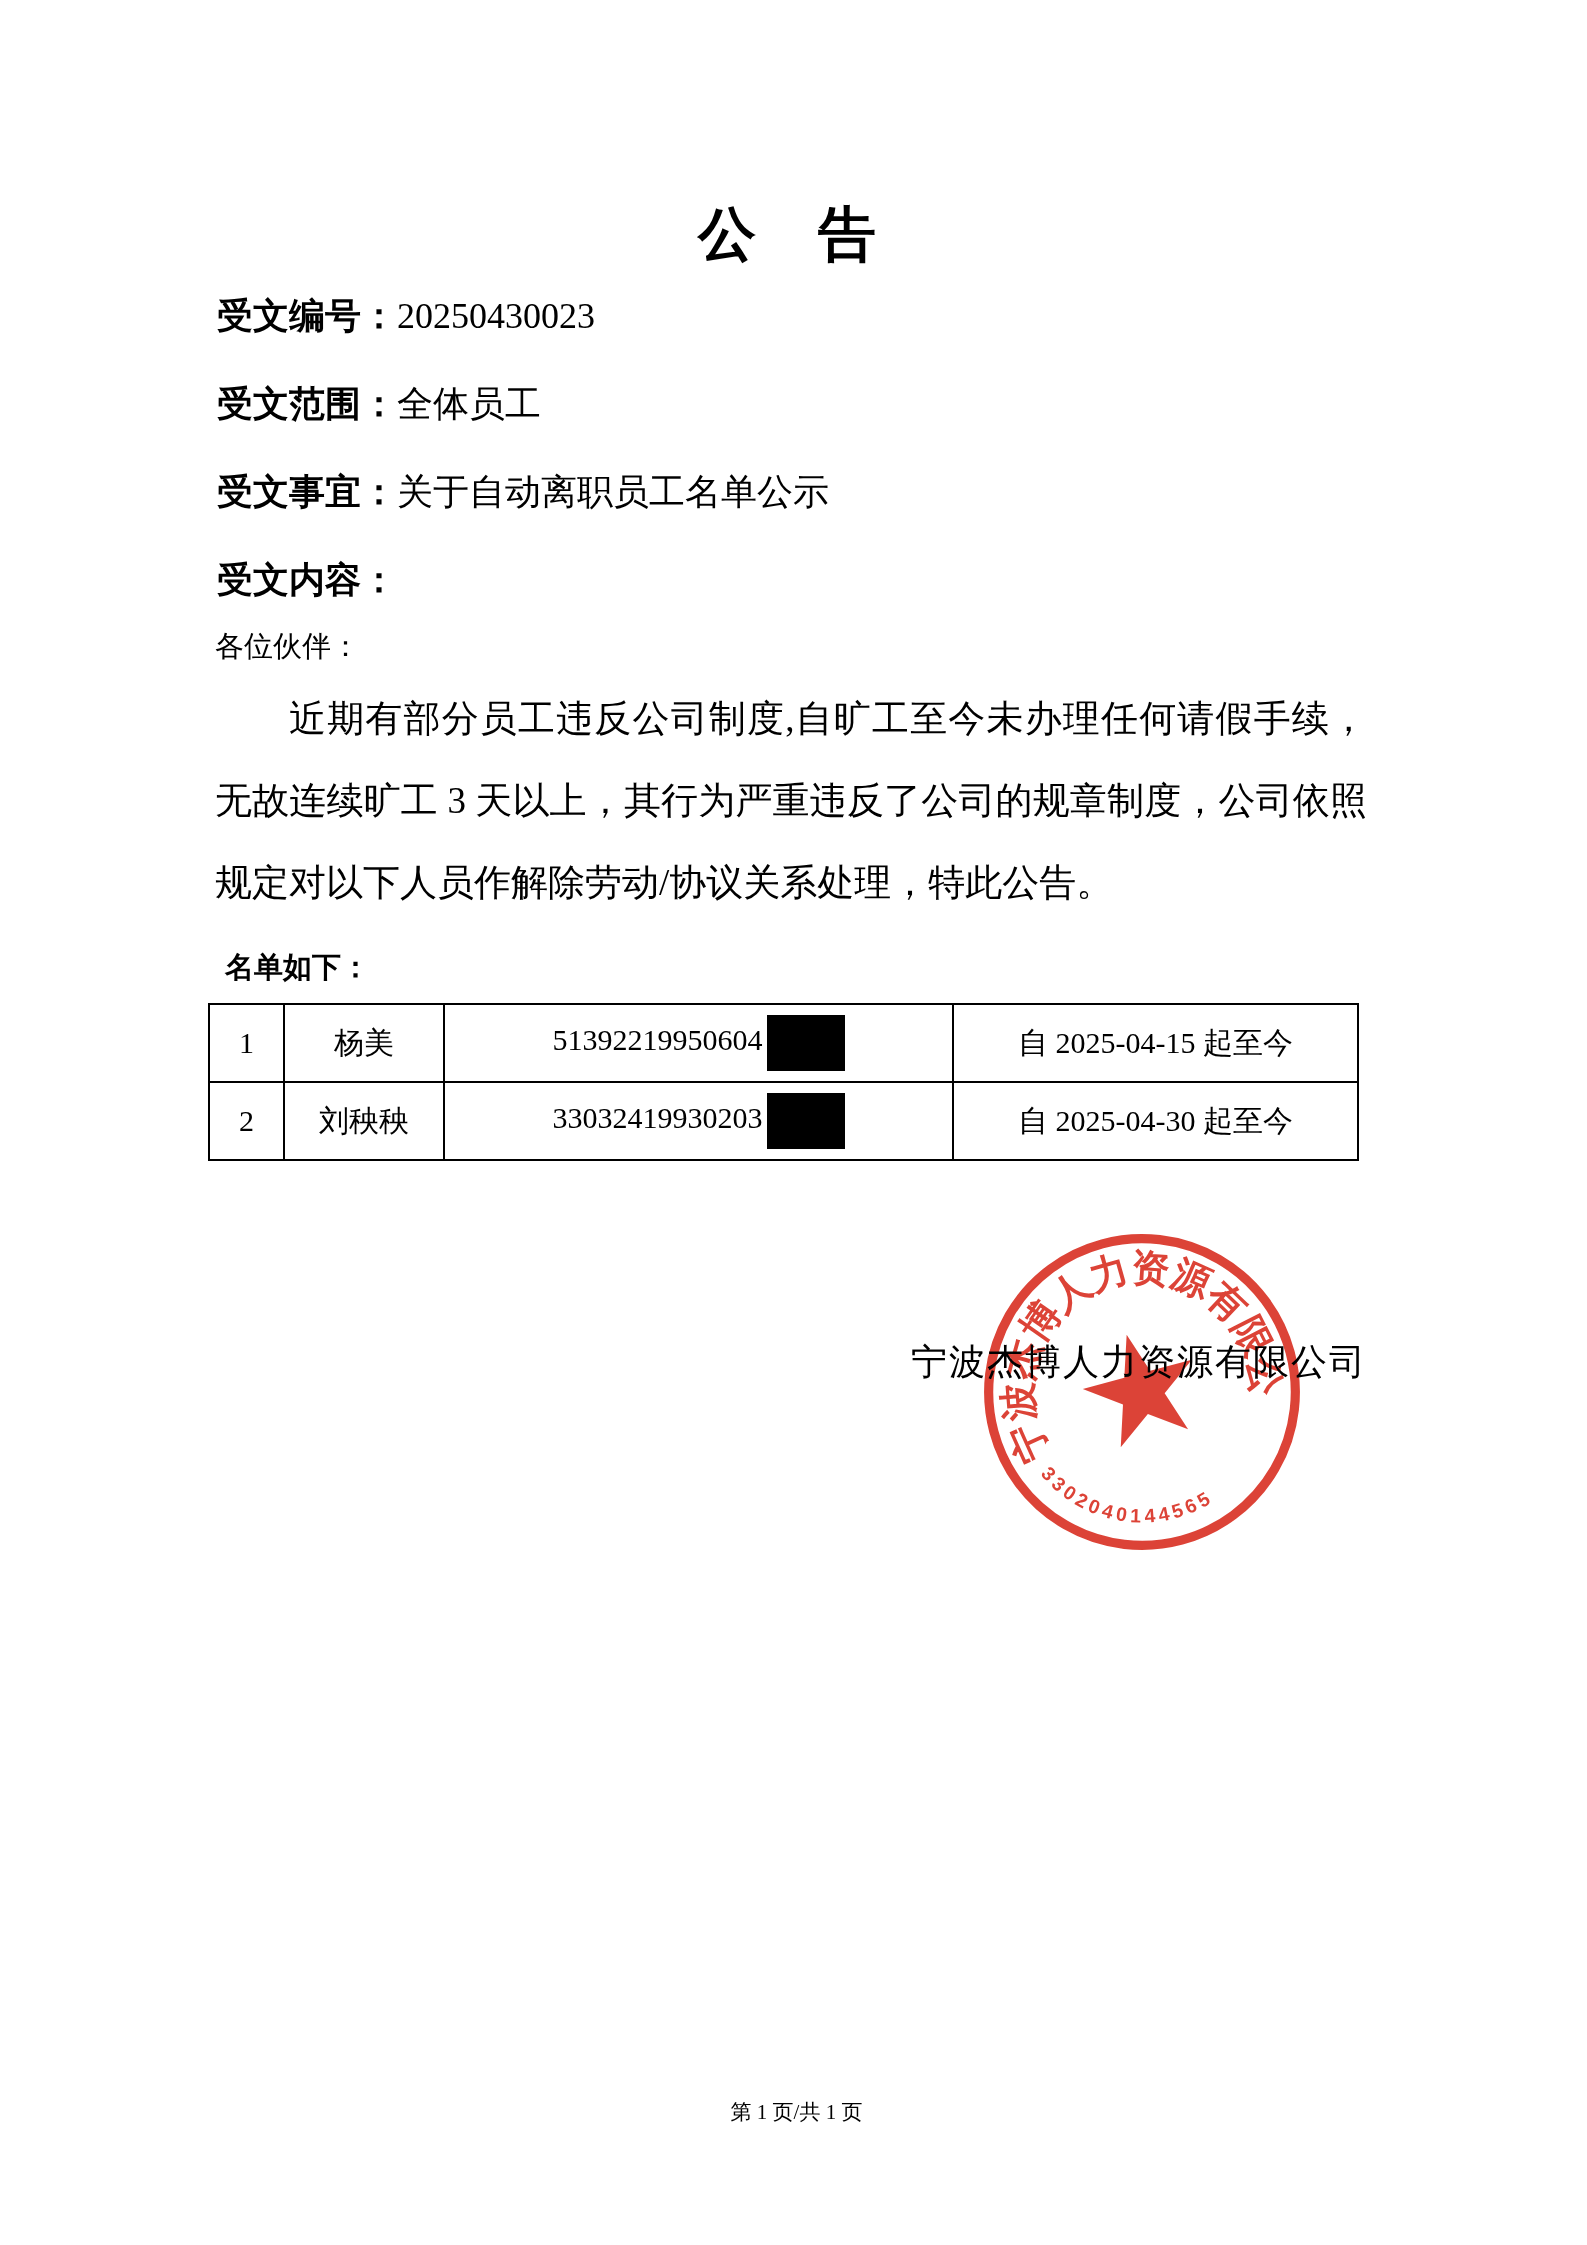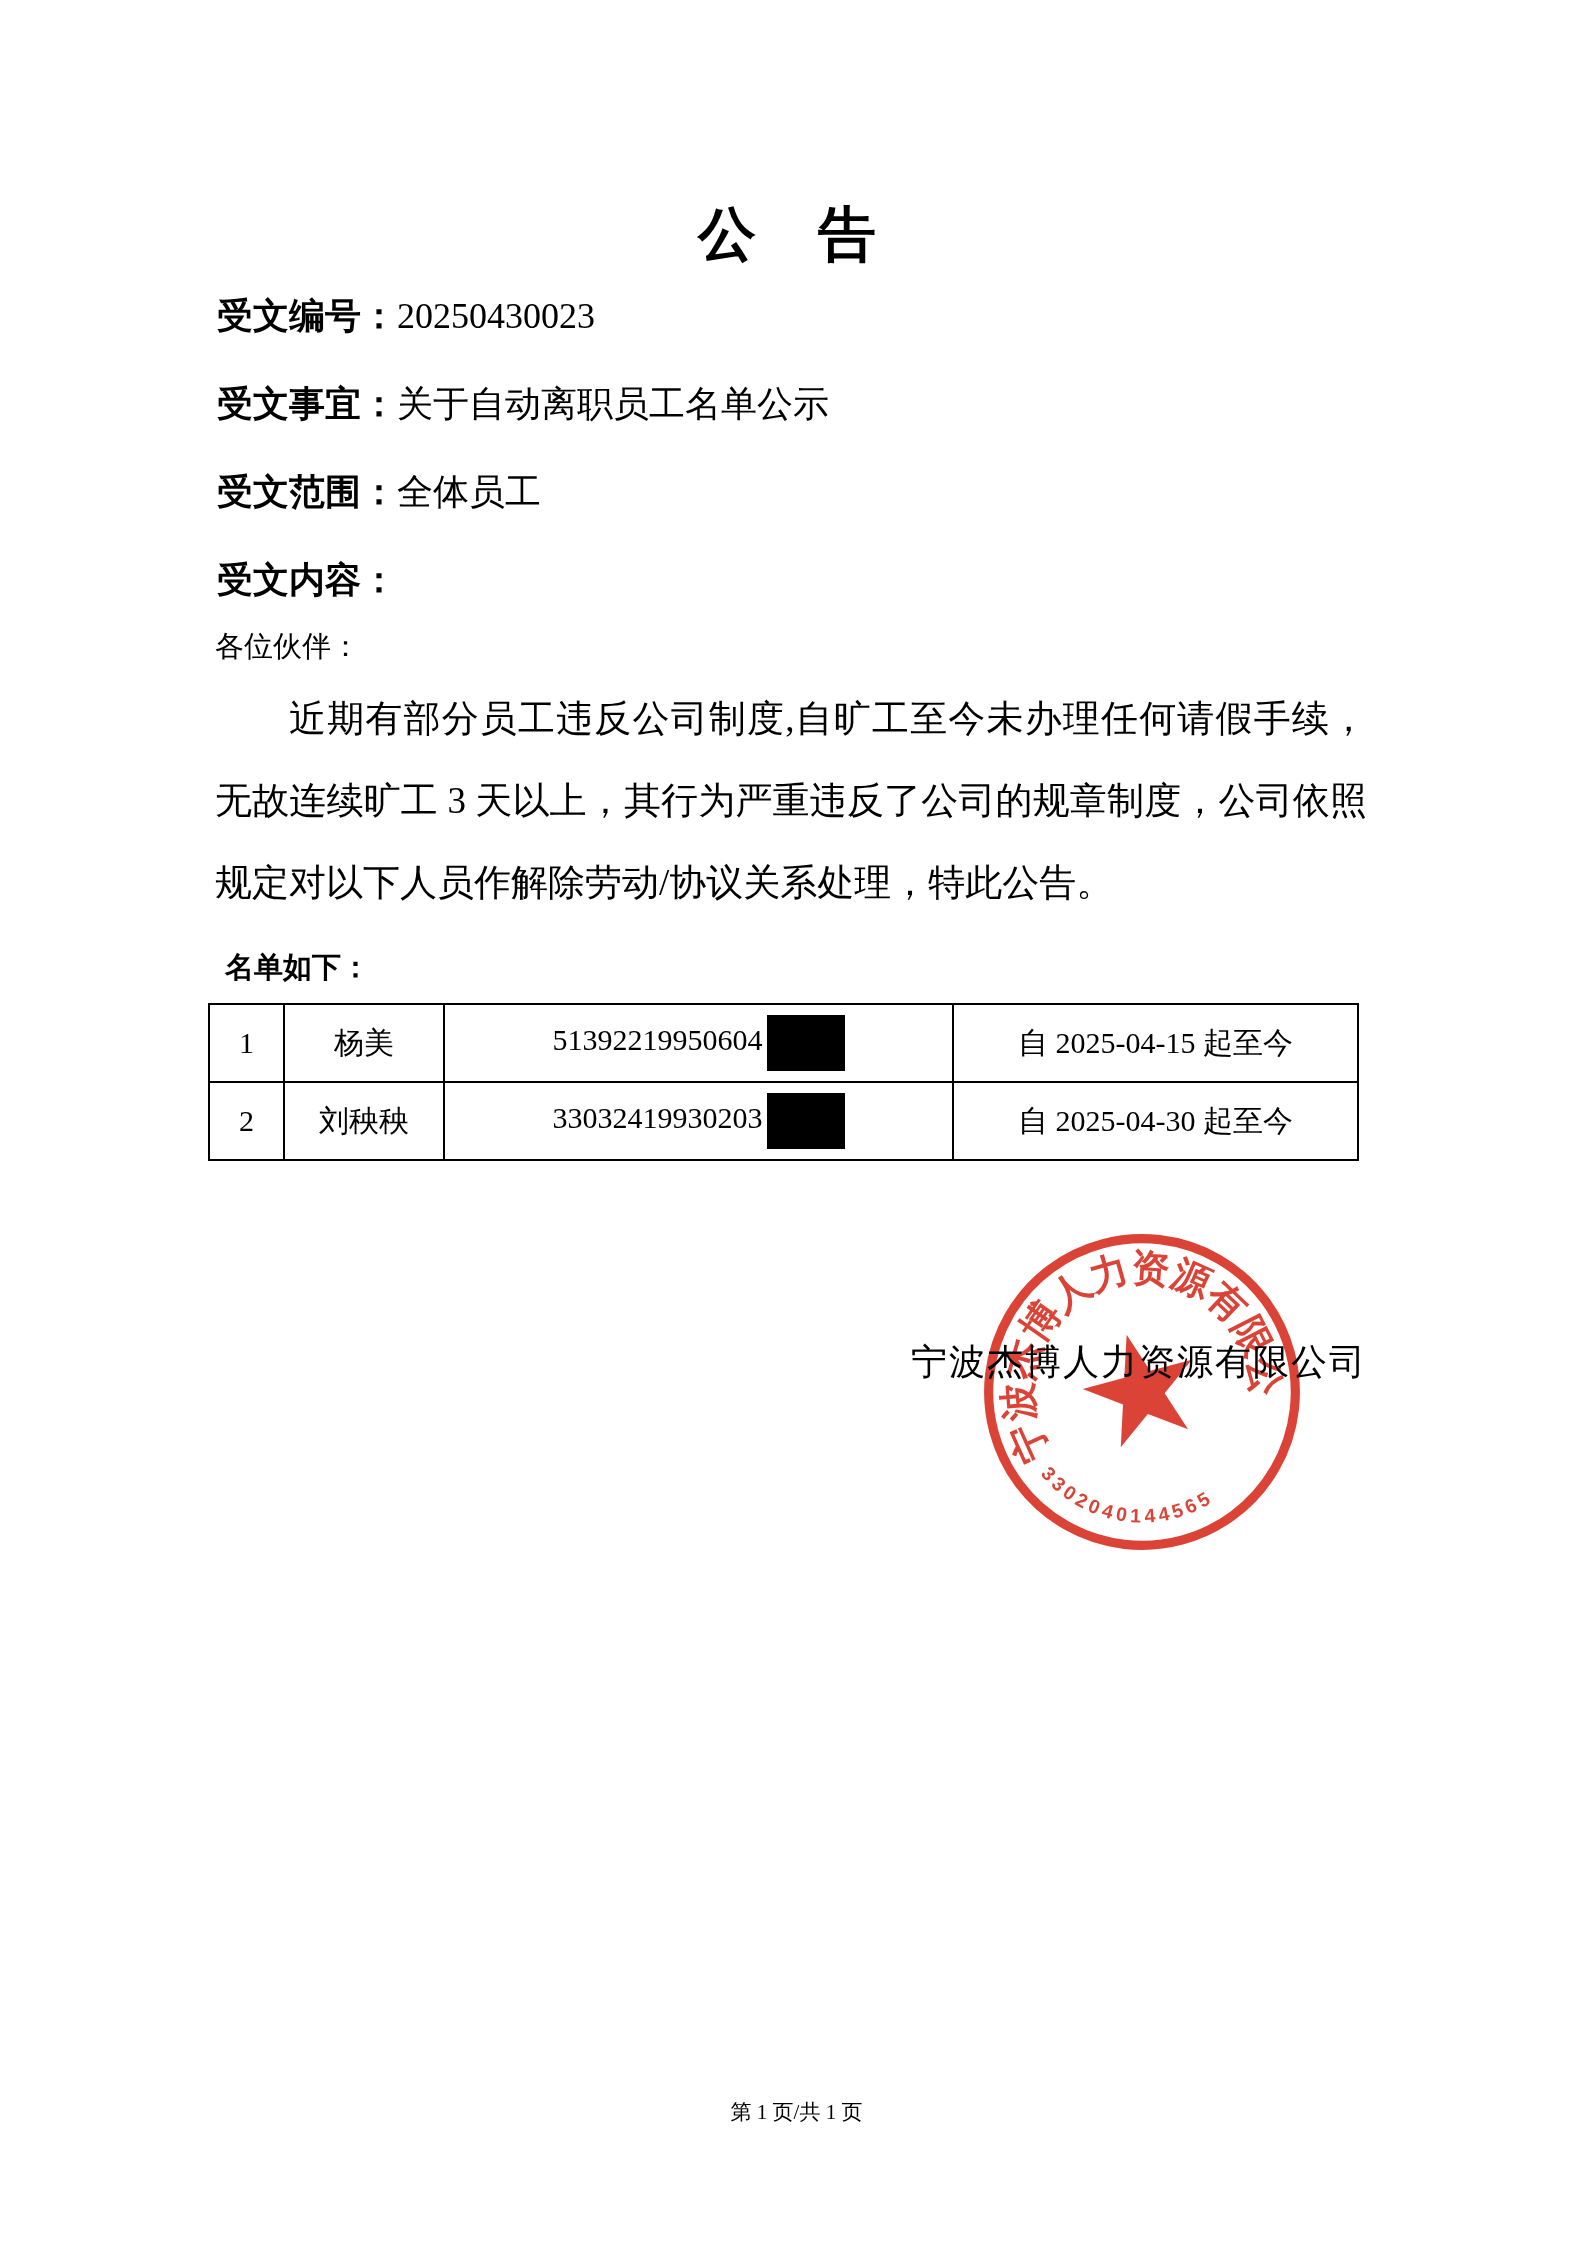--- a/index.html
+++ b/index.html
@@ -96,24 +96,24 @@
 
 <div class="page">
 
   <div class="doc-title">公　告</div>
 
   <div class="meta">
     <div class="meta-row">
       <span class="meta-label">受文编号：</span><span class="meta-value">20250430023</span>
     </div>
     <div class="meta-row">
-      <span class="meta-label">受文事宜：</span><span class="meta-value">关于自动离职员工名单公示</span>
+      <span class="meta-label">受文范围：</span><span class="meta-value">全体员工</span>
     </div>
     <div class="meta-row">
-      <span class="meta-label">受文范围：</span><span class="meta-value">全体员工</span>
+      <span class="meta-label">受文事宜：</span><span class="meta-value">关于自动离职员工名单公示</span>
     </div>
     <div class="meta-row">
       <span class="meta-label">受文内容：</span><span class="meta-value"></span>
     </div>
   </div>
 
   <div class="salutation">各位伙伴：</div>
 
   <div class="body-para">近期有部分员工违反公司制度,自旷工至今未办理任何请假手续，无故连续旷工 3 天以上，其行为严重违反了公司的规章制度，公司依照规定对以下人员作解除劳动/协议关系处理，特此公告。</div>
 

